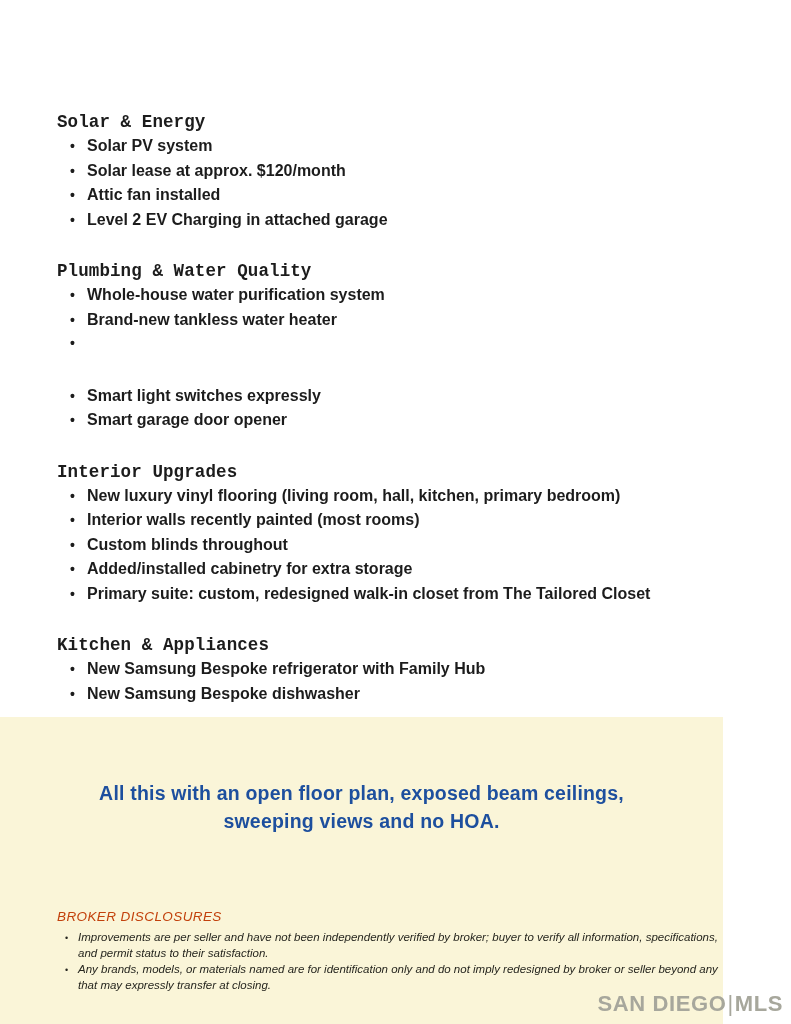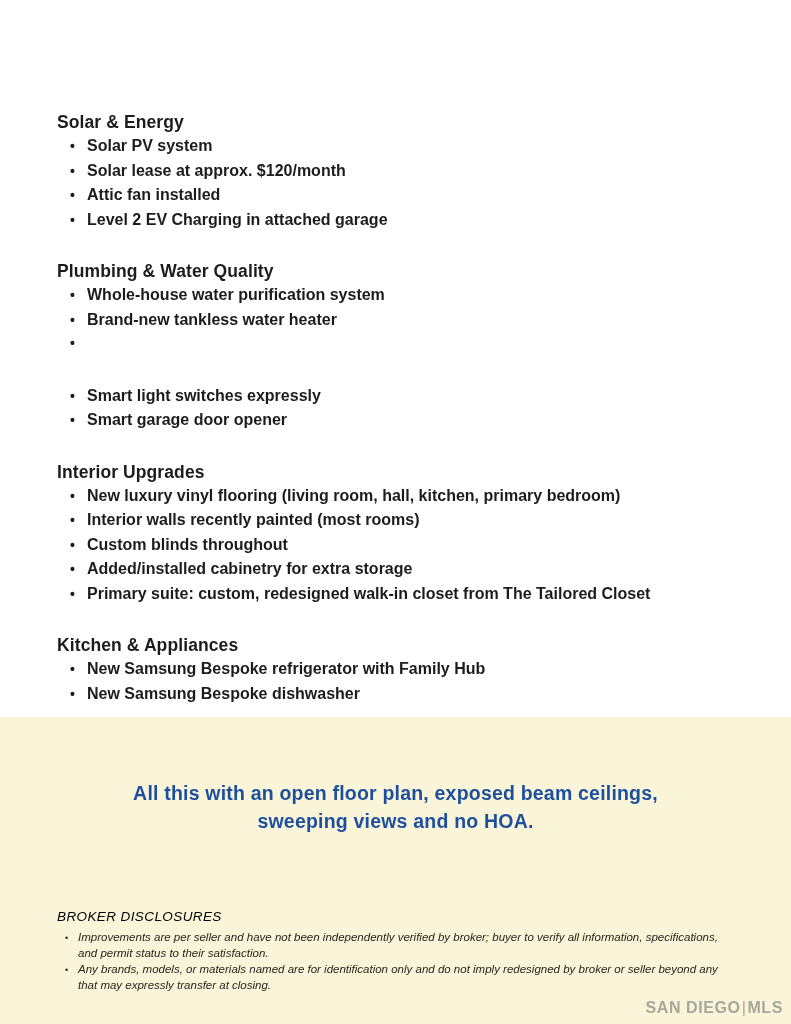--- a/index.html
+++ b/index.html
@@ -12,61 +12,61 @@
     overflow:hidden;
     margin:0 auto;
   }
   .content{
     position:absolute;
     top:111px;left:57px;right:10px;
   }
   .sec + .sec{margin-top:28px;}
   .sec-h{
     font-size:17.5px;font-weight:700;
-    line-height:23px;margin:0;letter-spacing:.1px;
+    line-height:23px;margin:0;letter-spacing:.1px;font-family:Liberation Mono, monospace;
   }
   .sec-ul{list-style:none;margin:0;padding:0 0 0 13px;}
   .sec-li{
     display:flex;align-items:baseline;
     font-size:16px;font-weight:700;
     line-height:23.5px;white-space:nowrap;letter-spacing:0;
   }
   .blt{flex:0 0 17px;font-size:14px;}
   .banner{
     position:absolute;
-    top:717px;left:0;width:791px;height:307px;
+    top:717px;left:0;width:723px;height:307px;
     background:#faf5d8;
   }
   .headline{
     margin:62px 30px 0;
     text-align:center;
     color:#1d4f9e;
     font-weight:700;
     font-size:19.5px;
     line-height:28px;
     letter-spacing:.2px;
   }
   .disclosures{margin:74px 0 0 57px;}
   .disc-h{
     font-style:italic;font-weight:400;
     font-size:13.5px;line-height:16px;
-    letter-spacing:.4px;margin:0;color:#000000;
+    letter-spacing:.4px;margin:0;color:#c2410c;
   }
   .disc-ul{list-style:none;margin:5px 0 0;padding:0 0 0 8px;}
   .disc-li{
     display:flex;align-items:baseline;
     font-style:italic;font-size:11.5px;line-height:15.5px;
     margin-bottom:1px;color:#26261f;
   }
   .disc-blt{flex:0 0 13px;font-size:9px;font-style:normal;}
   .disc-t{max-width:645px;}
   .watermark{
     position:absolute;right:8px;bottom:7px;
     color:#a7a79c;
-    font-size:16px;font-weight:700;
+    font-size:22px;font-weight:700;
     letter-spacing:.6px;
     user-select:none;
   }
   .wm-bar{font-weight:400;margin:0 1px;}
 </style>
 </head>
 <body>
 
 <div class="page">
 

